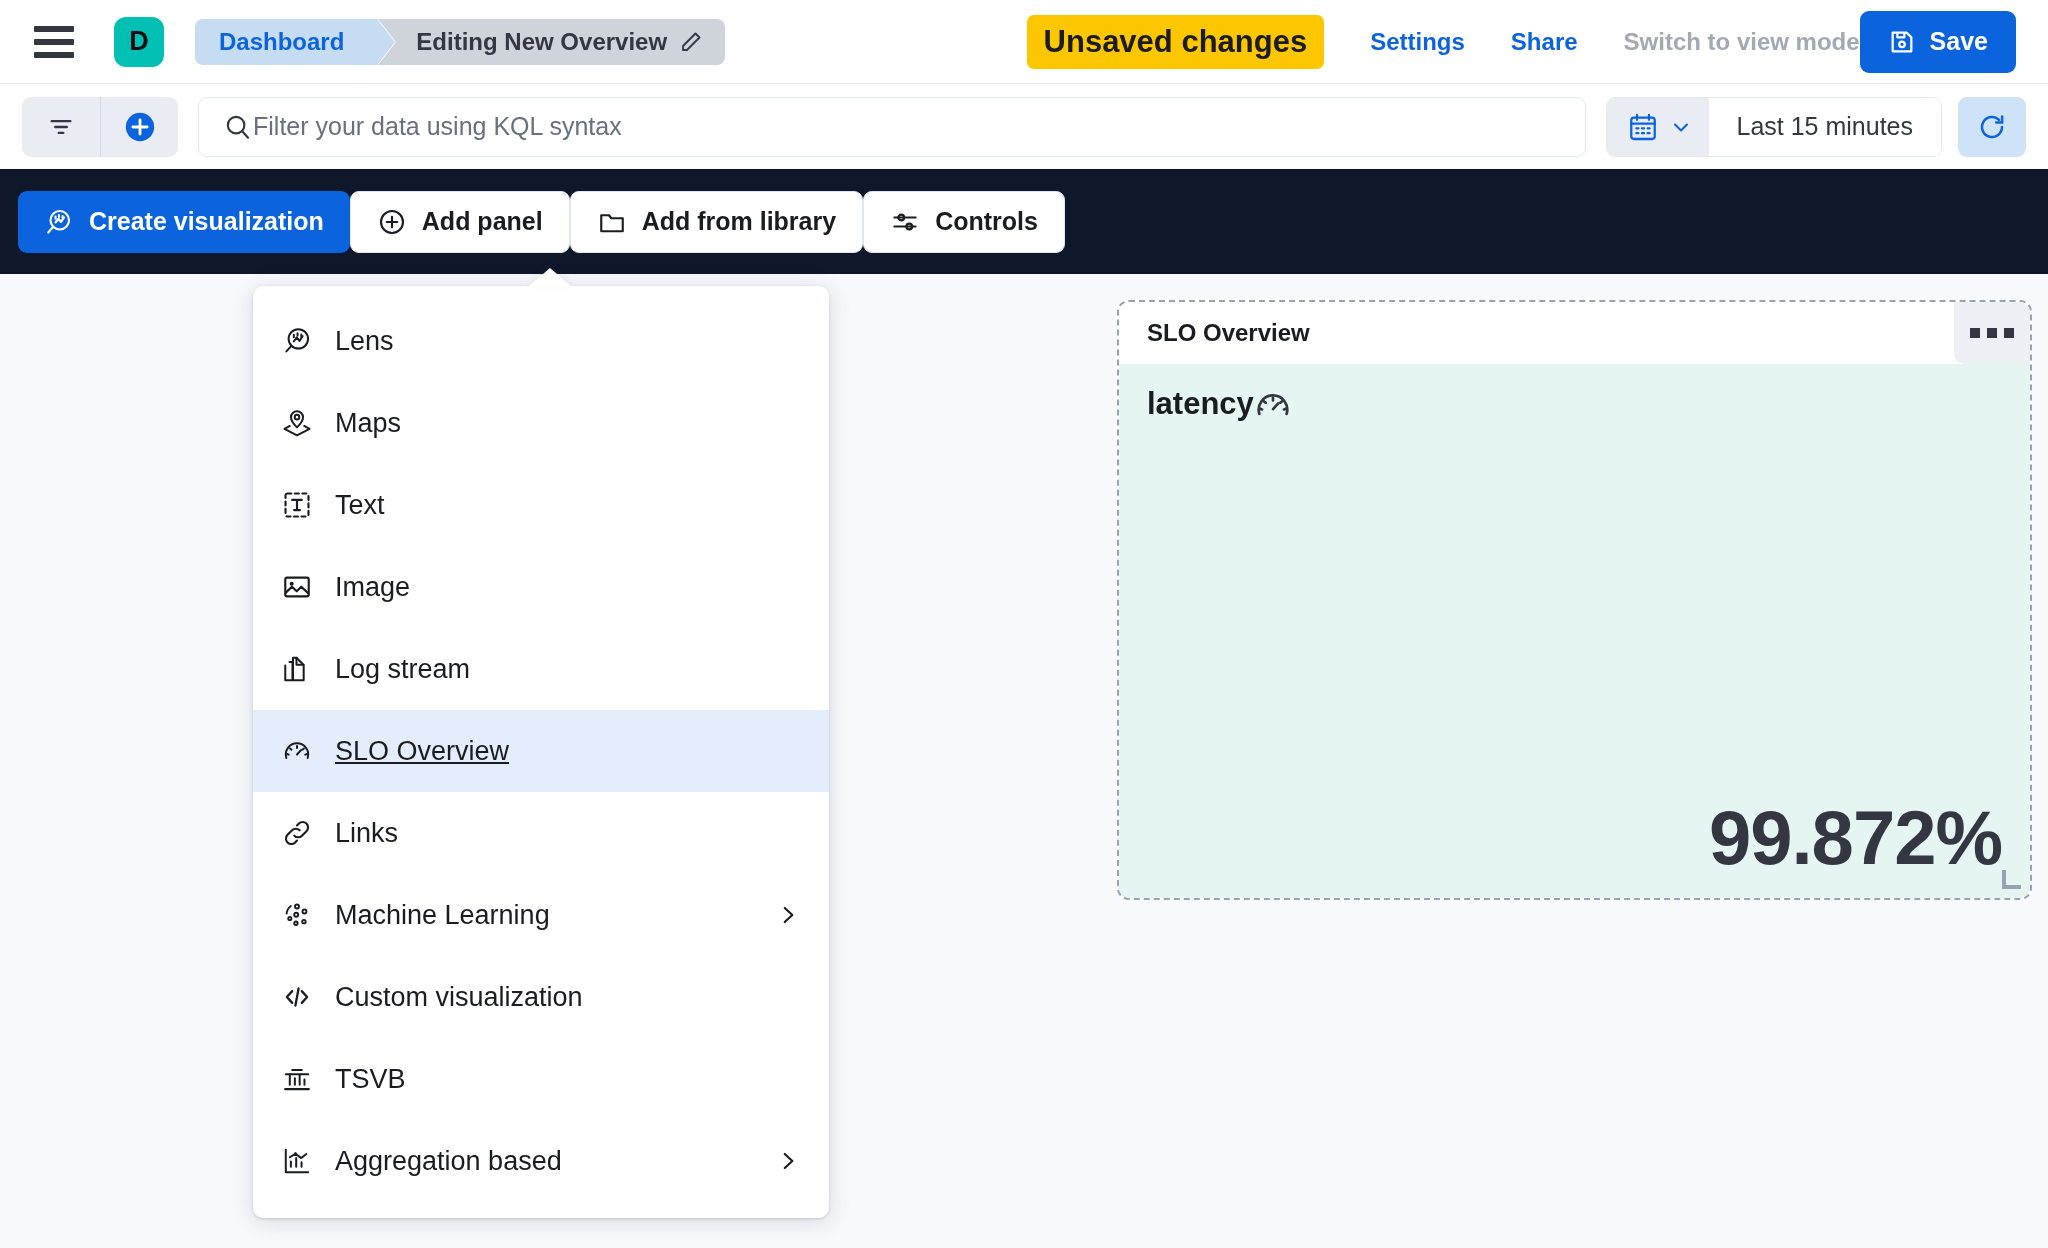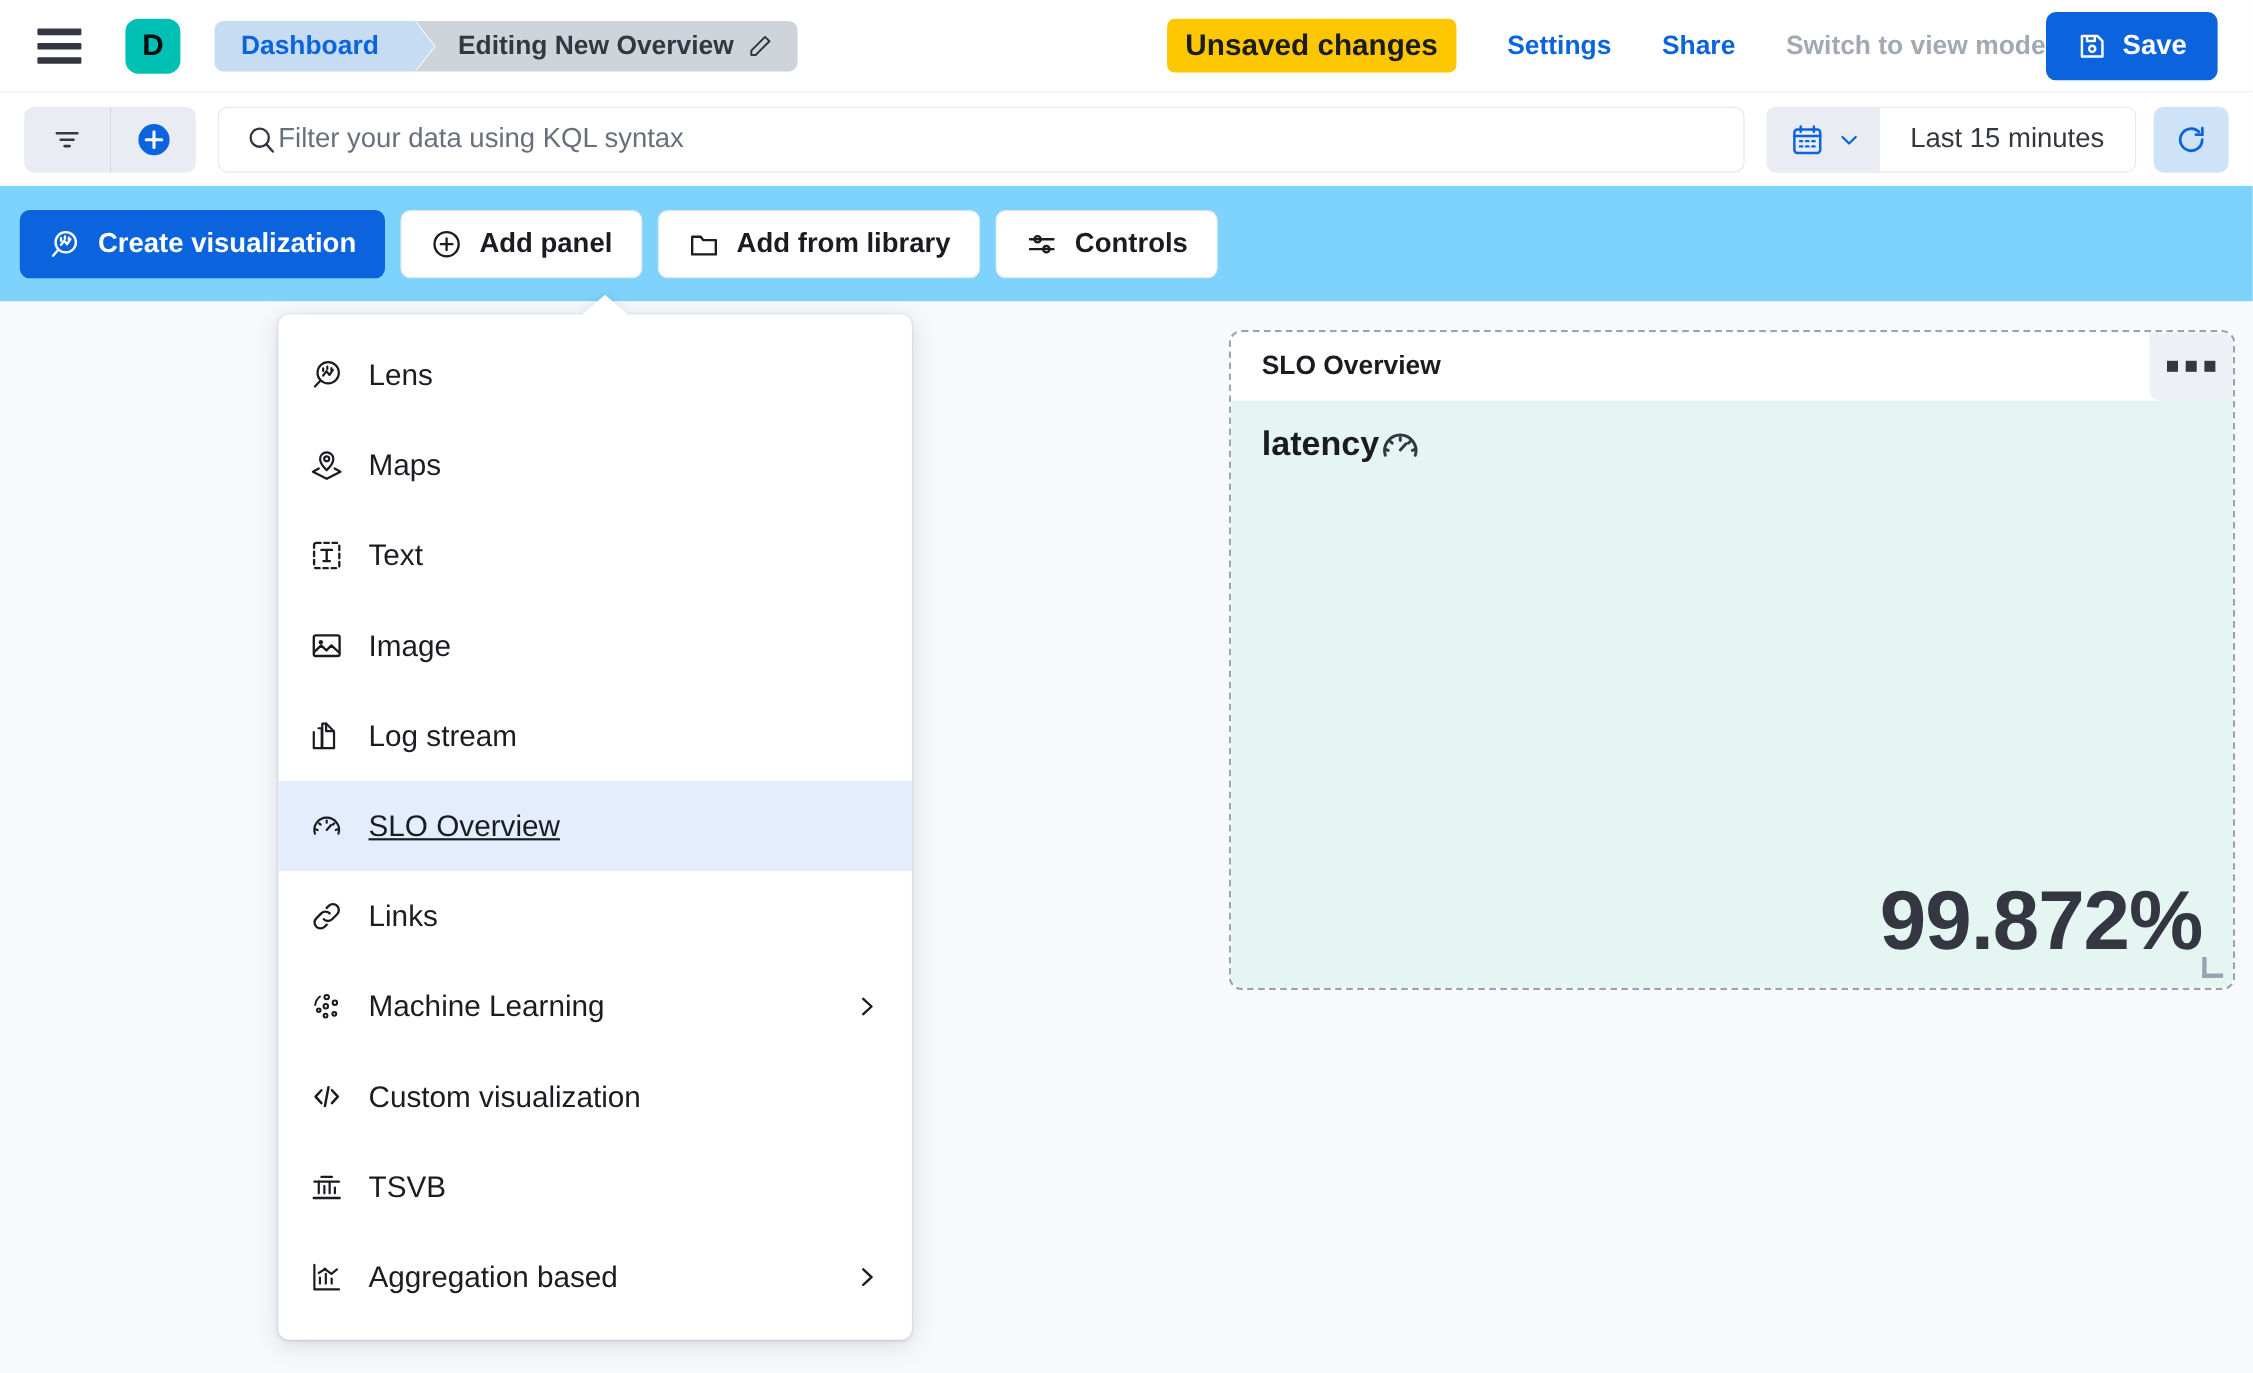--- a/index.html
+++ b/index.html
@@ -63,21 +63,21 @@
     border-bottom: 23px solid transparent;
     border-left: 18px solid #FFFFFF;
     z-index: 1;
   }
   .pencil-icon { display: inline-flex; width: 24px; height: 24px; }
 
   .header-right {
     margin-left: auto; display: flex; align-items: center; gap: 0; padding-right: 32px;
   }
   .badge-unsaved {
-    background: #FDC700; color: #1A1C21; font-size: 27px; font-weight: 700;
+    background: #FDC700; color: #1A1C21; font-size: 31px; font-weight: 700;
     padding: 9px 17px; border-radius: 7px; white-space: nowrap; cursor: pointer;
   }
   .hdr-link {
     font-size: 24px; font-weight: 700; color: #0B64DD;
     margin-left: 46px; cursor: pointer; white-space: nowrap;
   }
   .hdr-link.muted { color: #A2A9B3; }
   .save-btn {
     background: #0B64DD; color: #FFFFFF;
     font-size: 25px; font-weight: 700; border: none; border-radius: 9px;
@@ -121,21 +121,21 @@
   }
   .refresh-btn {
     width: 68px; height: 60px; margin-left: 16px;
     background: #CFE3F8; border-radius: 9px;
     display: flex; align-items: center; justify-content: center; cursor: pointer;
   }
 
   
   .toolbar {
     position: absolute; left: 0; top: 169px; width: 2048px; height: 105px;
-    background: #7dd3fc; display: flex; align-items: center; padding: 0 18px; gap: 14px;
+    background: #0f172a; display: flex; align-items: center; padding: 0 18px; 
   }
   .tb-btn {
     height: 62px; border-radius: 9px; display: flex; align-items: center; gap: 15px;
     padding: 0 26px; font-size: 25px; font-weight: 700; cursor: pointer;
     white-space: nowrap;
   }
   .tb-btn.primary { background: #0B64DD; color: #FFFFFF; border: none; }
   .tb-btn.ghost {
     background: #FFFFFF; color: #1A1C21; border: 1px solid #E0E5EE;
   }

